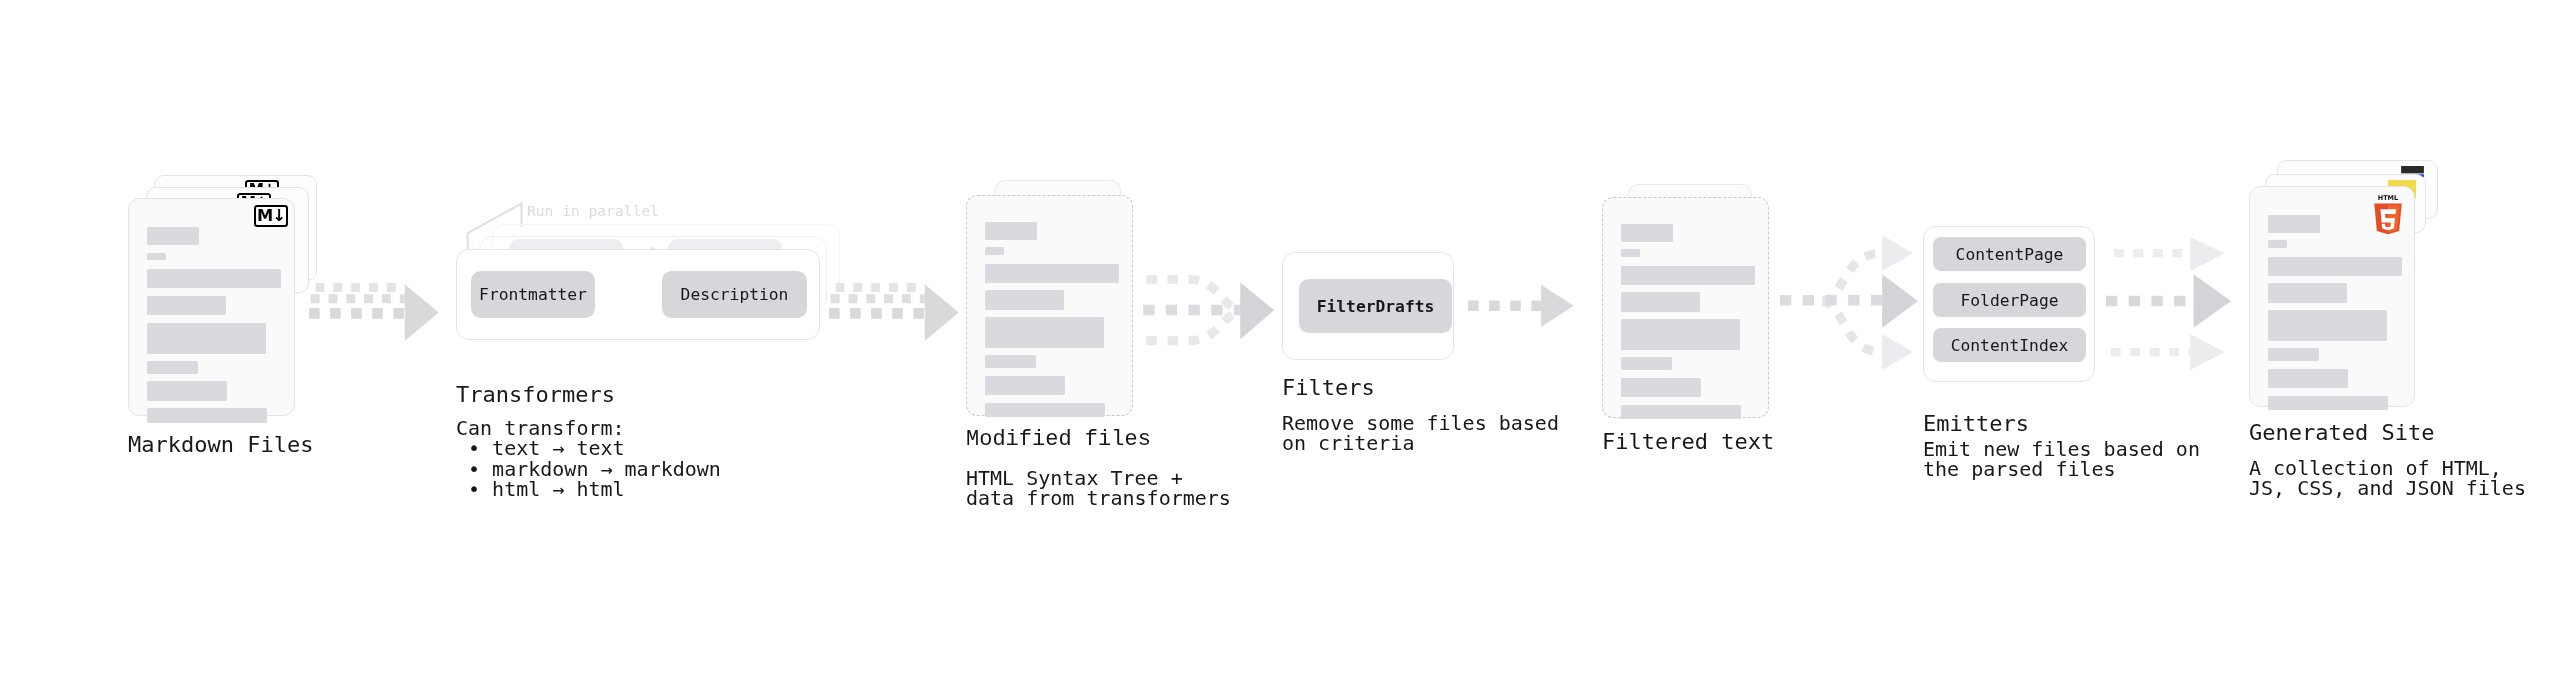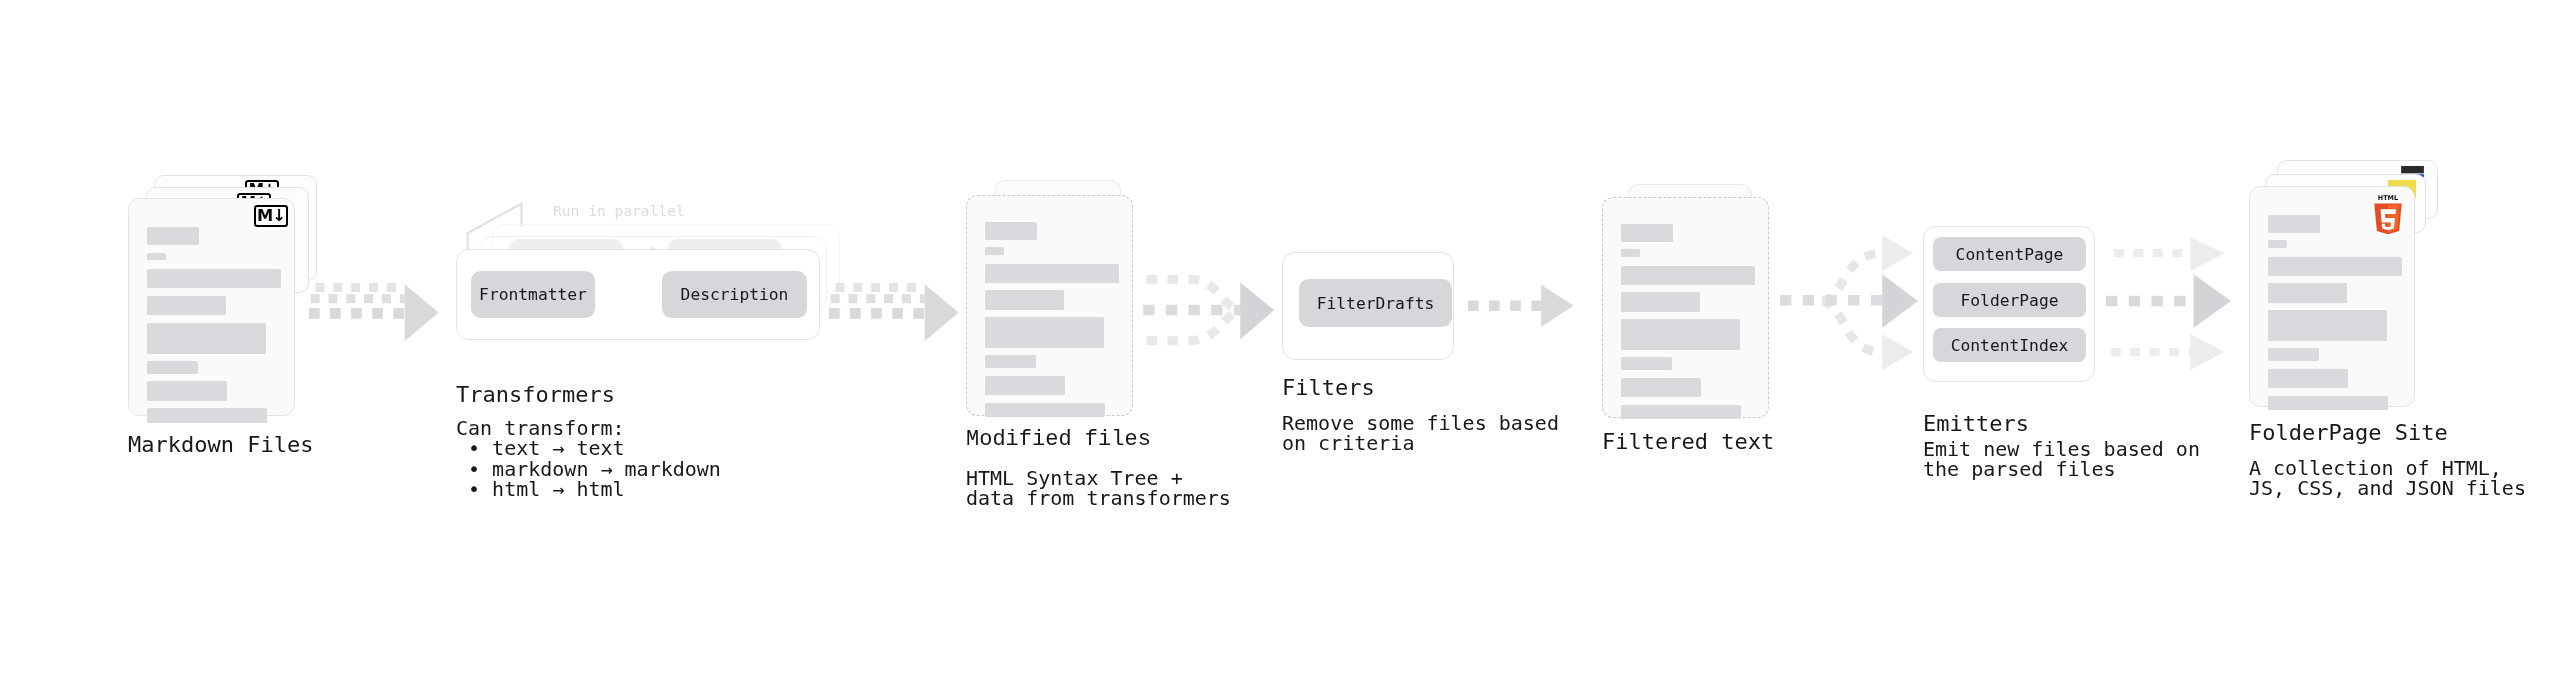--- a/index.html
+++ b/index.html
@@ -130,21 +130,21 @@
       <path d="M0 56 H124"></path>
     </g>
     <polygon points="118,20 160,55 118,90" fill="#d9d9dc"></polygon>
   </svg>
 
   <div>
 
     <svg style="left:466px;top:202px;width:98px;height:49px;" viewBox="0 0 120 60">
       <path d="M2 58 L2 38 L68 2 L68 30" stroke="#dfdfe1" stroke-width="2.5" fill="none"></path>
     </svg>
-    <div class="paralabel" style="left:553px;top:202px;">Run in parallel</div>
+    <div class="paralabel" style="left:527px;top:202px;">Run in parallel</div>
 
     <div class="panel ghost1" style="left:492px;top:224px;width:348px;height:75px;"></div>
     <div class="chip g1" style="left:509px;top:239px;width:114px;height:46px;">Frontmatter</div>
     <div class="chip g1" style="left:668px;top:239px;width:114px;height:46px;">Description</div>
 
     <div class="panel ghost2" style="left:479px;top:236px;width:348px;height:75px;"></div>
     <div class="chip g2" style="left:494px;top:250px;width:114px;height:46px;">Frontmatter</div>
     <div class="chip g2" style="left:653px;top:250px;width:114px;height:46px;">Description</div>
 
     <svg style="left:614px;top:244px;width:98px;height:49px;" viewBox="0 0 120 60">
@@ -207,21 +207,21 @@
       <path d="M4 90 H56 C96 90 96 54 124 54"></path>
     </g>
     <g fill="none" stroke="#dcdce0" stroke-width="13" stroke-dasharray="14 14">
       <path d="M0 52 H126"></path>
     </g>
     <polygon points="120,18 162,52 120,88" fill="#d4d4d8"></polygon>
   </svg>
 
   <div>
     <div class="panel plain" style="left:1282px;top:252px;width:172px;height:108px;"></div>
-    <div class="chip" style="left:1299px;top:279px;width:153px;height:48px;">FilterDrafts</div>
+    <div class="chip" style="left:1299px;top:279px;width:153px;height:54px;font-weight:bold;">FilterDrafts</div>
     <div class="title" style="left:1282px;top:375px;">Filters</div>
     <div class="sub" style="left:1282px;top:413px;">Remove some files based
 on criteria</div>
   </div>
 
   <svg style="left:1468px;top:283px;width:130px;height:65px;" viewBox="0 0 160 80">
     <g fill="none" stroke="#d9d9dc" stroke-width="13" stroke-dasharray="13 13">
       <path d="M0 28 H96"></path>
     </g>
     <polygon points="90,2 130,28 90,54" fill="#d9d9dc"></polygon>
@@ -308,19 +308,19 @@
 
     <div class="h5" style="left:2371px;top:193px;width:34px;height:42px;">
       <svg width="34" height="42" viewBox="0 0 42 52">
         <text x="21" y="9" font-family="DejaVu Sans, sans-serif" font-size="8" font-weight="bold" fill="#111" text-anchor="middle">HTML</text>
         <path d="M4 13 L7.2 47 L21 51 L34.8 47 L38 13 Z" fill="#e44d26"></path>
         <path d="M21 15 L21 49 L32.4 45.6 L35.2 15 Z" fill="#f16529"></path>
         <path d="M11 20 H31 L30.2 26 H17.4 L17.9 31 H29.7 L28.2 44 L21 46 L13.8 44 L13.3 38 H17.3 L17.6 41.4 L21 42.3 L24.4 41.4 L24.8 36.6 H13.1 L11.7 20 Z" fill="#ffffff"></path>
       </svg>
     </div>
 
-    <div class="title" style="left:2249px;top:420px;">FolderPage Site</div>
+    <div class="title" style="left:2249px;top:420px;">Generated Site</div>
     <div class="sub" style="left:2249px;top:458px;">A collection of HTML,
 JS, CSS, and JSON files</div>
   </div>
 
 </div>
 
 
 </body></html>

